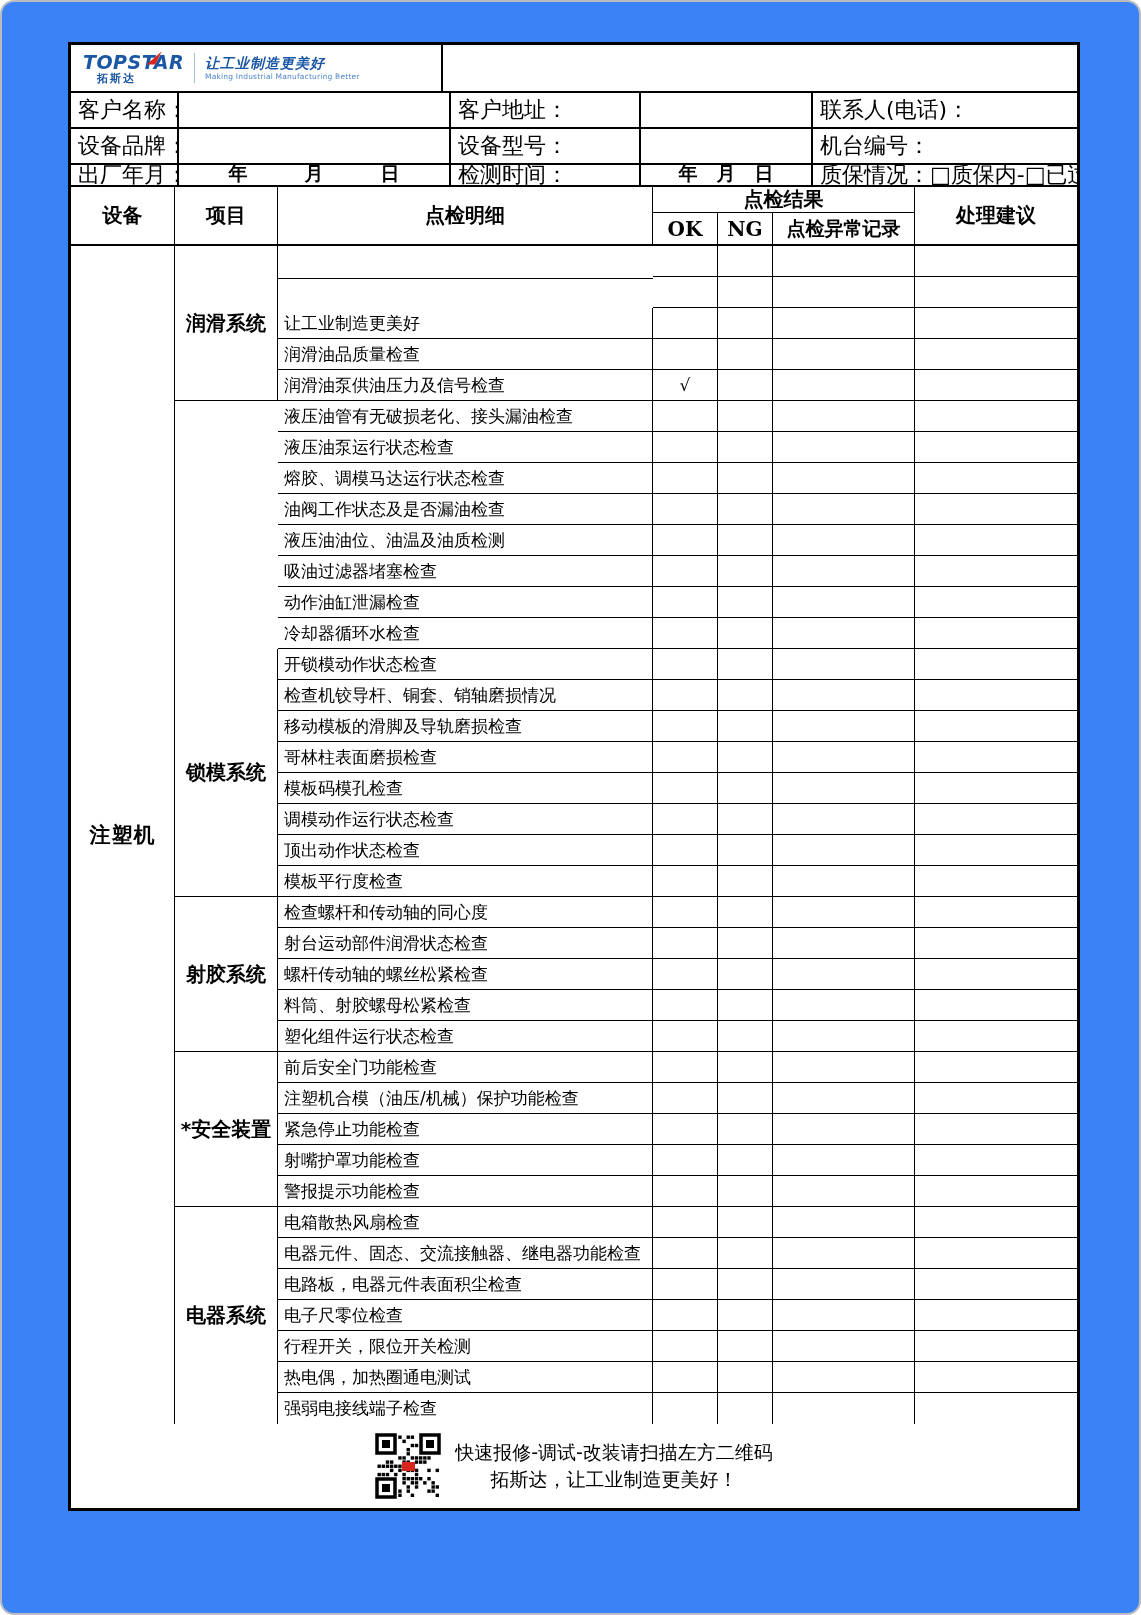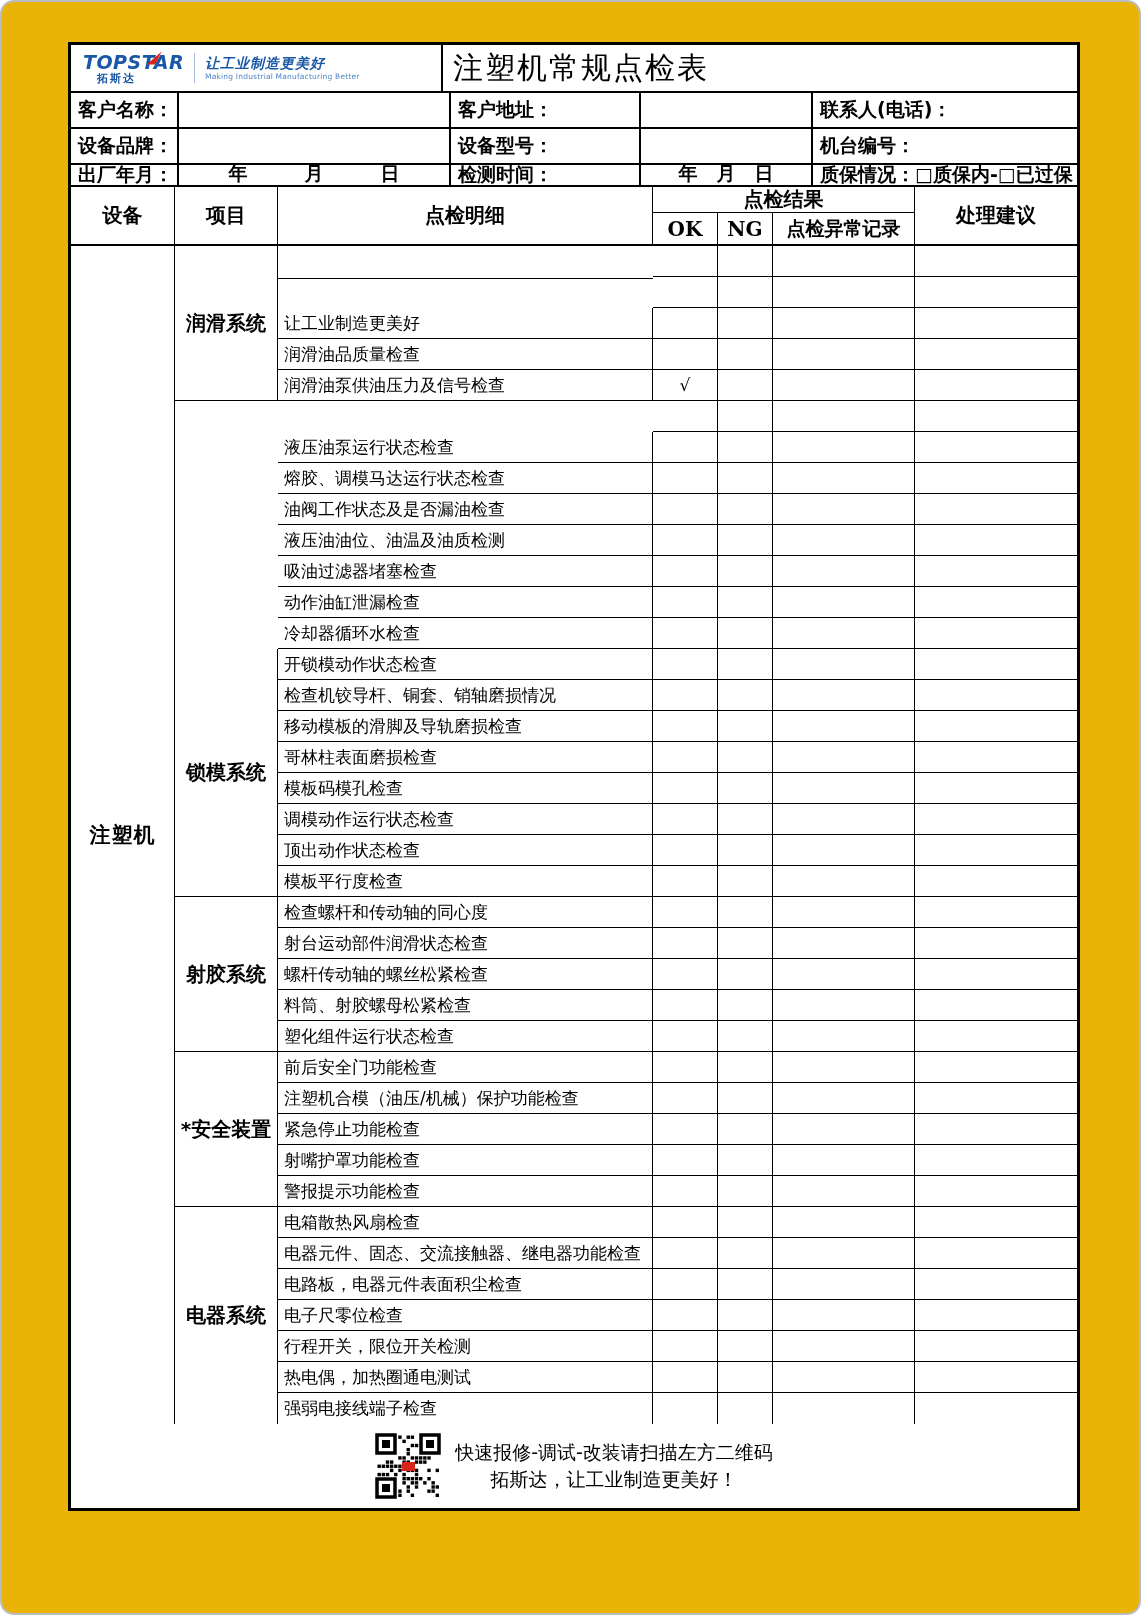--- a/index.html
+++ b/index.html
@@ -1,18 +1,18 @@
 <!DOCTYPE html>
 <html><head>
 <meta charset="utf-8">
 <style>
   * { margin:0; padding:0; box-sizing:border-box; }
   html,body { background:#ffffff; }
   .page {
-    position:relative; width:1141px; height:1615px; background:#eab308;
+    position:relative; width:1141px; height:1615px; background:#3b82f6;
     border:2px solid #b9bdc1; border-radius:14px; overflow:hidden;
     font-family:"DejaVu Sans","Liberation Sans",sans-serif; color:#000;
   }
   .table { position:absolute; left:66px; top:40px; width:1012px; border:3px solid #000; background:#fff; }
 
   
   .trow { display:flex; height:48px; border-bottom:2px solid #000; }
   .logo-cell { width:372px; border-right:2px solid #000; display:flex; align-items:center; padding-left:12px; gap:10px; }
   .logo-left { position:relative; line-height:1; }
   .logo-brand { font-size:19px; font-weight:800; font-style:italic; color:#1a57a5; letter-spacing:.5px; position:relative; }
@@ -22,21 +22,21 @@
   .slogan-cn { font-size:14px; font-weight:bold; color:#1a57a5; font-style:italic; letter-spacing:1px; line-height:1.15; }
   .slogan-en { font-size:7.5px; color:#4a86c8; letter-spacing:.2px; }
   .title-cell { flex:1; display:flex; align-items:center; padding-left:10px; }
   .page-title { font-size:30px; font-family:"DejaVu Serif","Liberation Serif",serif; letter-spacing:2px; }
 
   
   .irow { display:grid; grid-template-columns:108px 272px 190px 172px 1fr; height:36px; border-bottom:2px solid #000; }
   .irow.h38 { height:22px; }
   .irow > div { border-right:2px solid #000; display:flex; align-items:center; overflow:hidden; }
   .irow > div:last-child { border-right:none; }
-  .ilabel { padding-left:7px; font-weight:bold; font-size:19px; white-space:nowrap; }
+  .ilabel { padding-left:7px; font-weight:normal; font-size:22px; white-space:nowrap; }
   .ivalue { }
   .idate { justify-content:center; }
   .idate span { font-weight:bold; font-size:19px; border-bottom:2px solid #000; padding:0 10px; white-space:pre; }
 
   
   .hdr { display:grid; grid-template-columns:104px 103px 375px 65px 55px 142px 1fr; grid-template-rows:26px 31px; border-bottom:2px solid #000; }
   .hc { border-right:1px solid #000; display:flex; align-items:center; justify-content:center; font-weight:bold; font-size:20px; overflow:hidden; }
   .hc.c1 { grid-column:1; grid-row:1/3; }
   .hc.c2 { grid-column:2; grid-row:1/3; }
   .hc.c3 { grid-column:3; grid-row:1/3; }
@@ -78,23 +78,20 @@
         <div class="logo-left">
           <div class="logo-brand">TOPSTAR</div>
           <span class="logo-arrow"></span>
           <div class="logo-cn">拓斯达</div>
         </div>
         <div class="logo-div"></div>
         <div class="logo-right">
           <div class="slogan-cn">让工业制造更美好</div>
           <div class="slogan-en">Making Industrial Manufacturing Better</div>
         </div>
-      </div>
-      <div class="title-cell">
-        <span class="page-title">注塑机常规点检表</span>
       </div>
     </div>
 
     <div class="irow">
       <div class="ilabel">客户名称：</div>
       <div class="ivalue"></div>
       <div class="ilabel">客户地址：</div>
       <div class="ivalue"></div>
       <div class="ilabel">联系人(电话)：</div>
     </div>
@@ -153,20 +150,21 @@
         <div class="bc det" style="grid-area: 4 / 3 / span 1;">润滑油品质量检查</div>
         <div class="bc res" style="grid-area: 4 / 4 / span 1;"></div>
         <div class="bc res" style="grid-area: 4 / 5 / span 1;"></div>
         <div class="bc res" style="grid-area: 4 / 6 / span 1;"></div>
         <div class="bc res sug" style="grid-area: 4 / 7 / span 1;"></div>
         <div class="bc det" style="grid-area: 5 / 3 / span 1;">润滑油泵供油压力及信号检查</div>
         <div class="bc res" style="grid-area: 5 / 4 / span 1;">√</div>
         <div class="bc res" style="grid-area: 5 / 5 / span 1;"></div>
         <div class="bc res" style="grid-area: 5 / 6 / span 1;"></div>
         <div class="bc res sug" style="grid-area: 5 / 7 / span 1;"></div>
+        <div class="bc det" style="grid-area: 6 / 3 / span 1;">液压油管有无破损老化、接头漏油检查</div>
         <div class="bc res" style="grid-area: 6 / 4 / span 1;"></div>
         <div class="bc res" style="grid-area: 6 / 5 / span 1;"></div>
         <div class="bc res" style="grid-area: 6 / 6 / span 1;"></div>
         <div class="bc res sug" style="grid-area: 6 / 7 / span 1;"></div>
         <div class="bc det" style="grid-area: 7 / 3 / span 1;">液压油泵运行状态检查</div>
         <div class="bc res" style="grid-area: 7 / 4 / span 1;"></div>
         <div class="bc res" style="grid-area: 7 / 5 / span 1;"></div>
         <div class="bc res" style="grid-area: 7 / 6 / span 1;"></div>
         <div class="bc res sug" style="grid-area: 7 / 7 / span 1;"></div>
         <div class="bc det" style="grid-area: 8 / 3 / span 1;">熔胶、调模马达运行状态检查</div>

